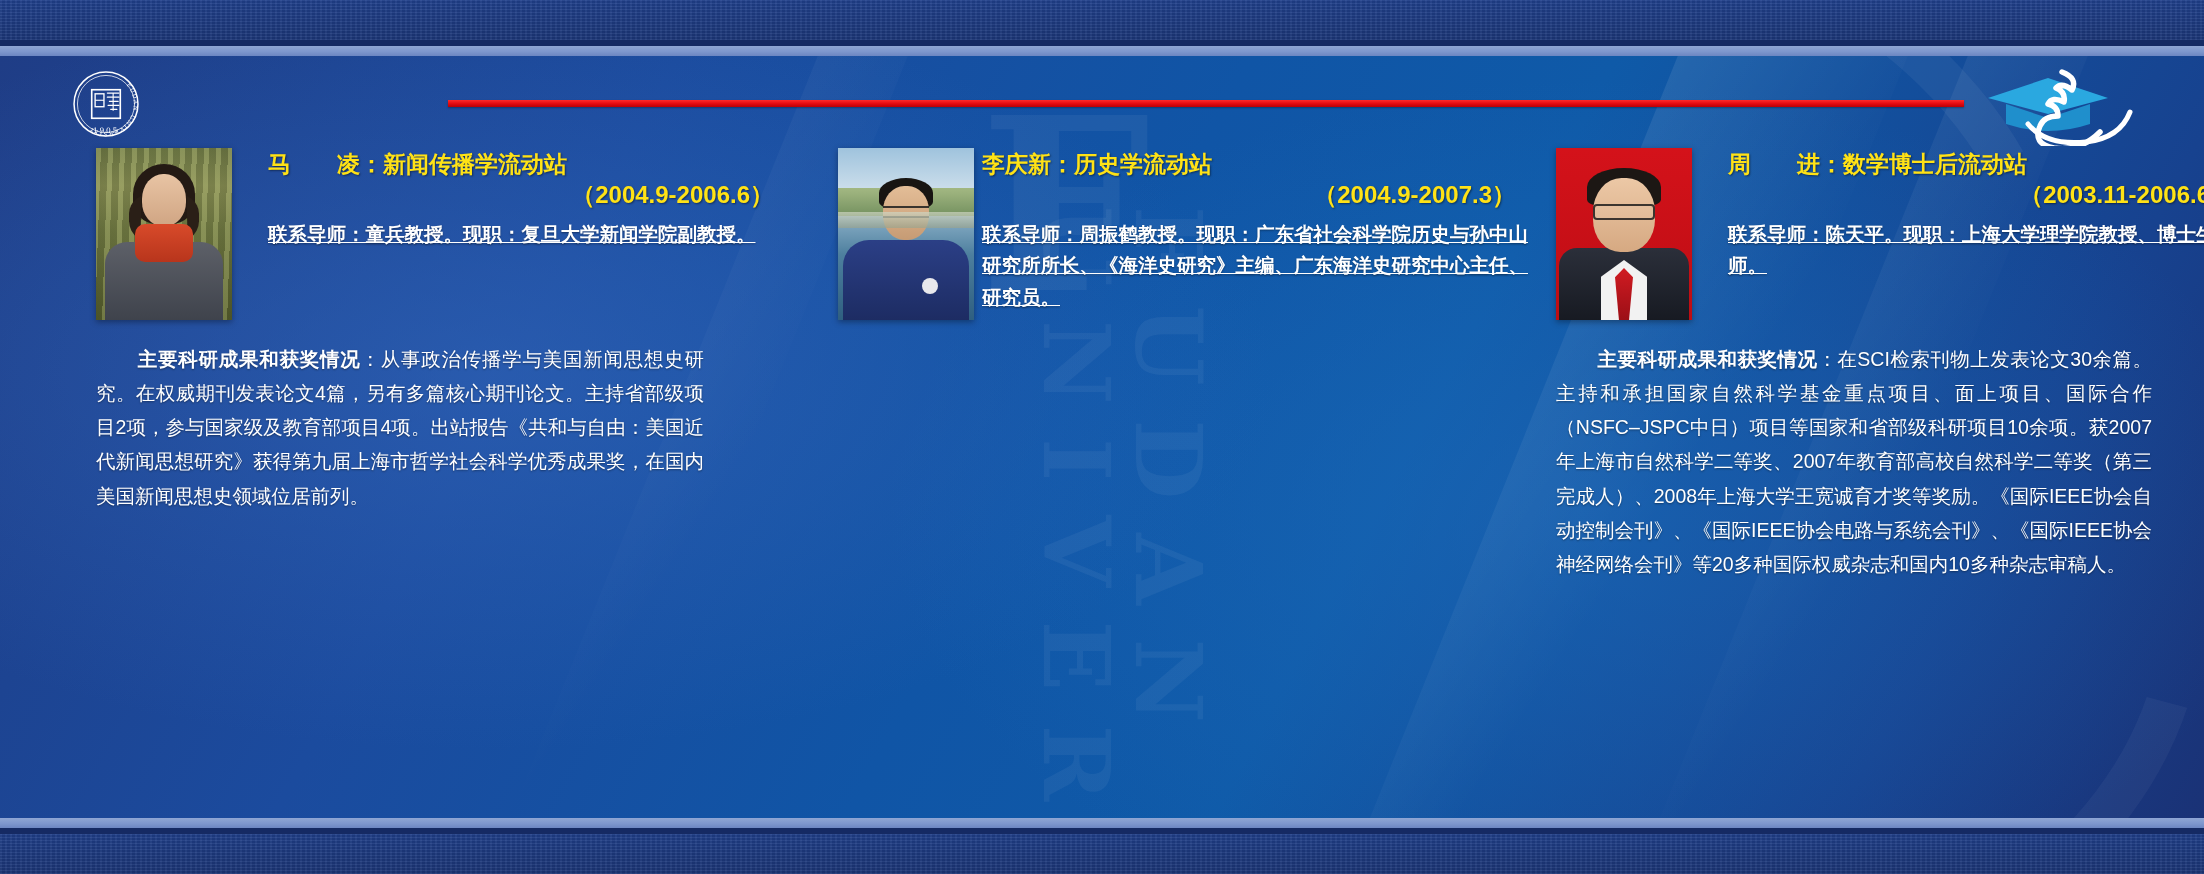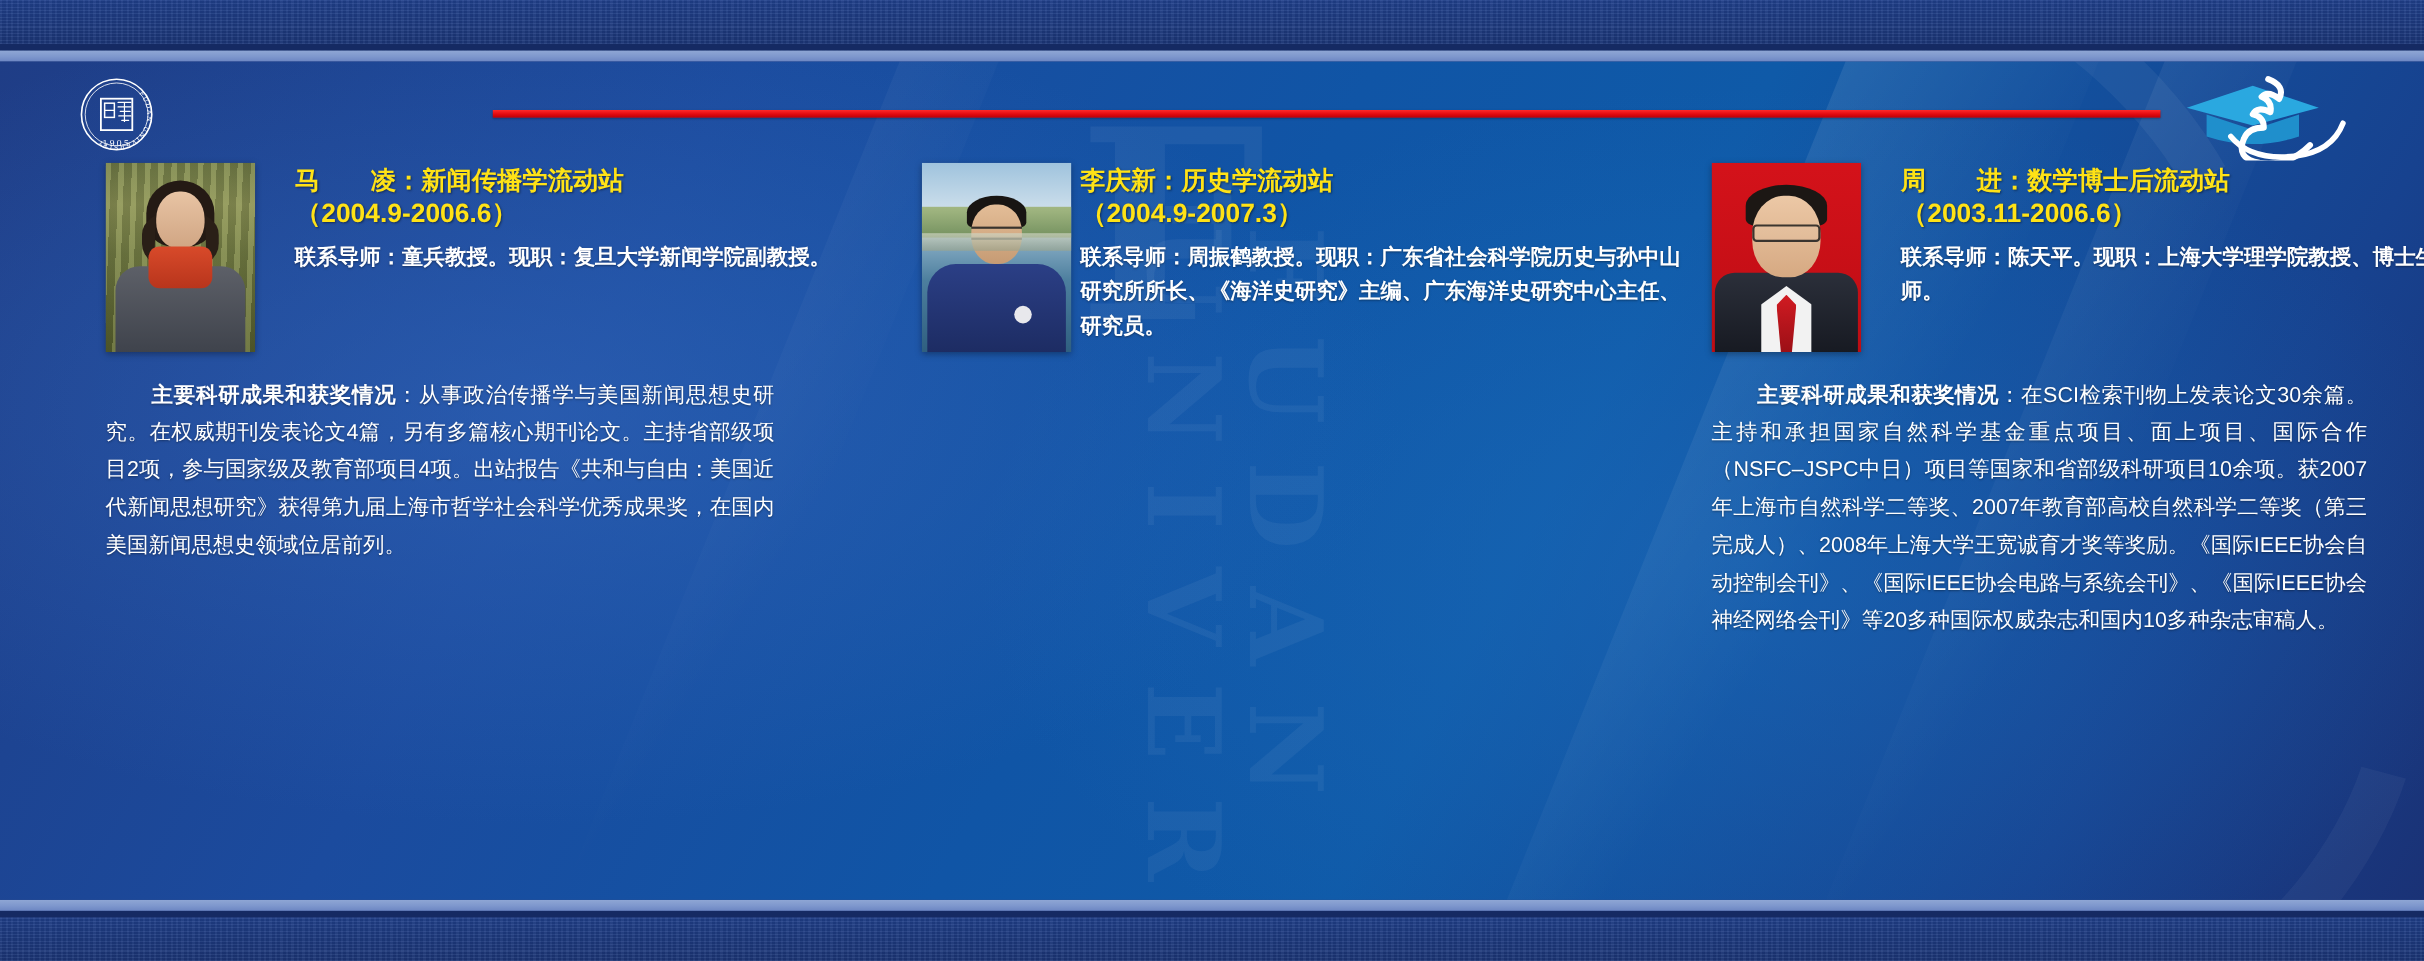--- a/index.html
+++ b/index.html
@@ -230,26 +230,27 @@
 
   .name-line {
     color:#ffe216; font-weight:700;
     font-size:23px; line-height:1.28;
     text-shadow:1px 1px 2px rgba(0,0,0,0.45);
     white-space:nowrap;
   }
   .period {
     color:#ffe216; font-weight:700; font-size:24px; line-height:1.3;
     text-shadow:1px 1px 2px rgba(0,0,0,0.45);
-    text-align:left; padding-right:22px;
+    text-align:right; padding-right:22px;
   }
   .advisor {
     color:#ffffff; font-size:19.5px; line-height:1.62;
     margin-top:8px; font-weight:700;
     text-shadow:0 1px 2px rgba(0,0,0,0.4);
+    text-decoration:underline;
   }
 
   .body-text {
     margin-top:22px;
     color:#ffffff; font-size:19.5px; line-height:1.75;
     text-align:justify; text-justify:inter-character;
     text-shadow:0 1px 2px rgba(0,0,0,0.4);
   }
   .body-text b { font-weight:700; }
   .indent { display:inline-block; width:2.1em; }

